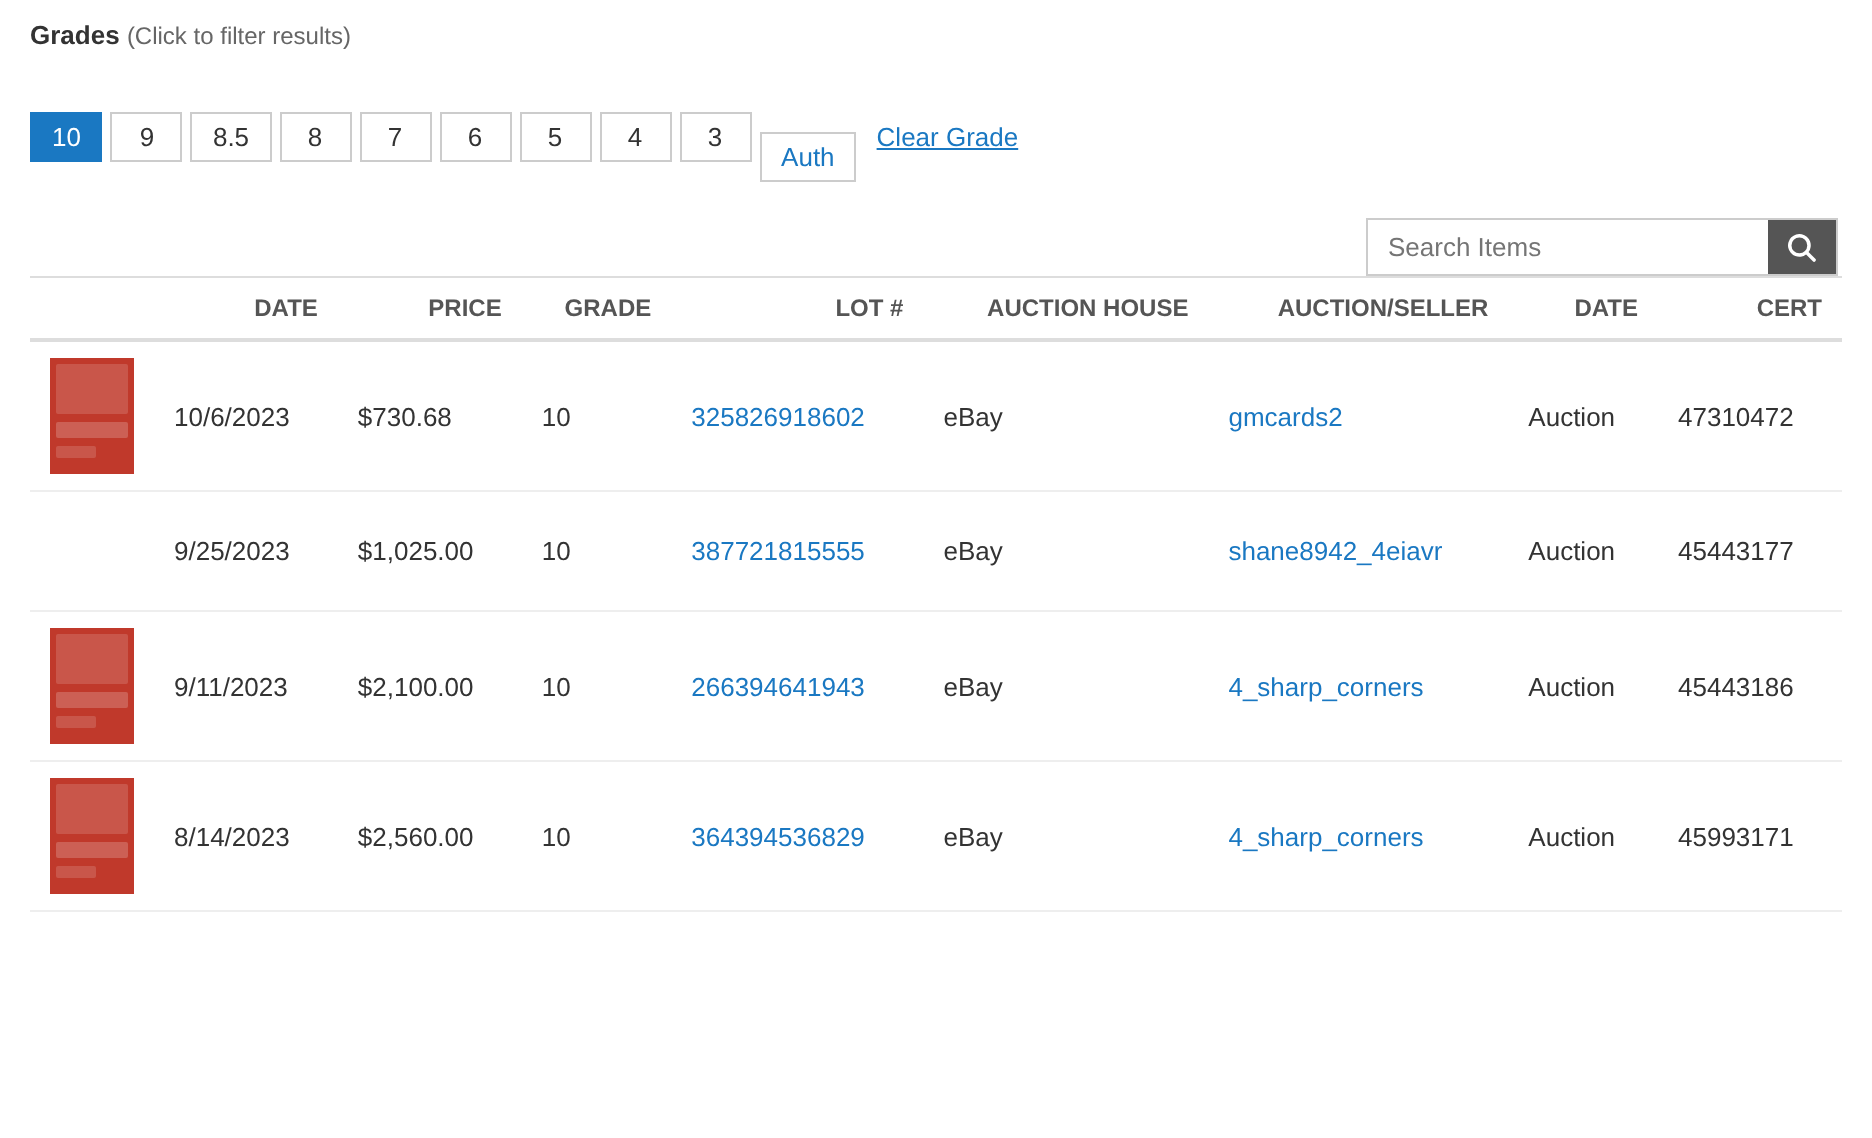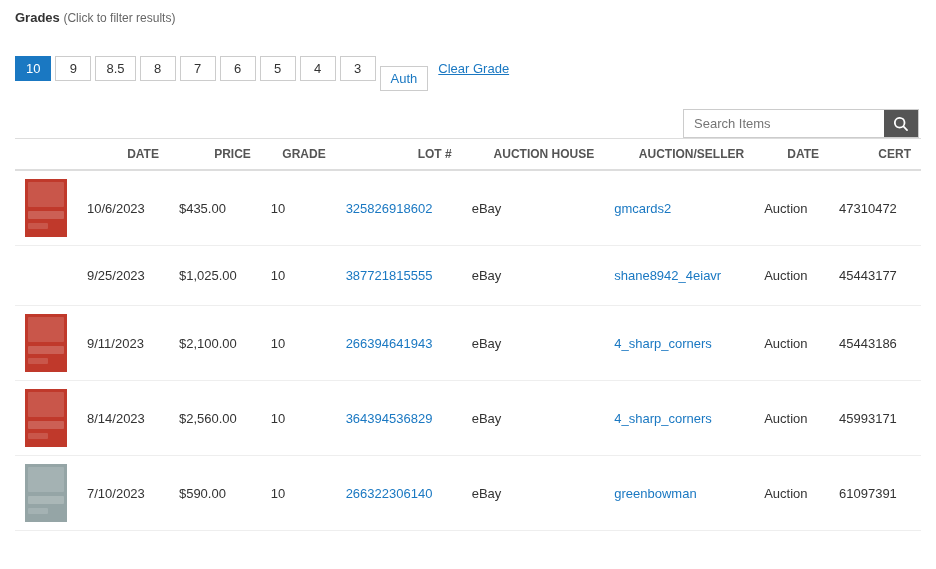--- a/index.html
+++ b/index.html
@@ -170,21 +170,21 @@
             <div class="thumb-img card-red">
               <svg width="42" height="58" viewBox="0 0 42 58" xmlns="http://www.w3.org/2000/svg">
       <rect width="42" height="58" fill="#c0392b"></rect>
       <rect x="3" y="3" width="36" height="25" fill="rgba(255,255,255,0.15)" rx="1"></rect>
       <rect x="3" y="32" width="36" height="8" fill="rgba(255,255,255,0.2)" rx="1"></rect>
       <rect x="3" y="44" width="20" height="6" fill="rgba(255,255,255,0.15)" rx="1"></rect>
     </svg>
             </div>
           </td>
           <td>10/6/2023</td>
-          <td>$435.00</td>
+          <td>$730.68</td>
           <td>10</td>
           <td><a href="#" class="lot-link">325826918602</a></td>
           <td>eBay</td>
           <td><a href="#" class="seller-link">gmcards2</a></td>
           <td>Auction</td>
           <td>47310472</td>
         </tr>
         <tr>
           <td class="thumb-cell no-thumb"></td>
           <td>9/25/2023</td>
@@ -229,36 +229,16 @@
           </td>
           <td>8/14/2023</td>
           <td>$2,560.00</td>
           <td>10</td>
           <td><a href="#" class="lot-link">364394536829</a></td>
           <td>eBay</td>
           <td><a href="#" class="seller-link">4_sharp_corners</a></td>
           <td>Auction</td>
           <td>45993171</td>
         </tr>
-        <tr class="has-thumb">
-          <td class="thumb-cell">
-            <div class="thumb-img card-player">
-              <svg width="42" height="58" viewBox="0 0 42 58" xmlns="http://www.w3.org/2000/svg">
-      <rect width="42" height="58" fill="#95a5a6"></rect>
-      <rect x="3" y="3" width="36" height="25" fill="rgba(255,255,255,0.15)" rx="1"></rect>
-      <rect x="3" y="32" width="36" height="8" fill="rgba(255,255,255,0.2)" rx="1"></rect>
-      <rect x="3" y="44" width="20" height="6" fill="rgba(255,255,255,0.15)" rx="1"></rect>
-    </svg>
-            </div>
-          </td>
-          <td>7/10/2023</td>
-          <td>$590.00</td>
-          <td>10</td>
-          <td><a href="#" class="lot-link">266322306140</a></td>
-          <td>eBay</td>
-          <td><a href="#" class="seller-link">greenbowman</a></td>
-          <td>Auction</td>
-          <td>61097391</td>
-        </tr>
       </tbody>
   </table>
 
 </div>
 
 </body></html>

